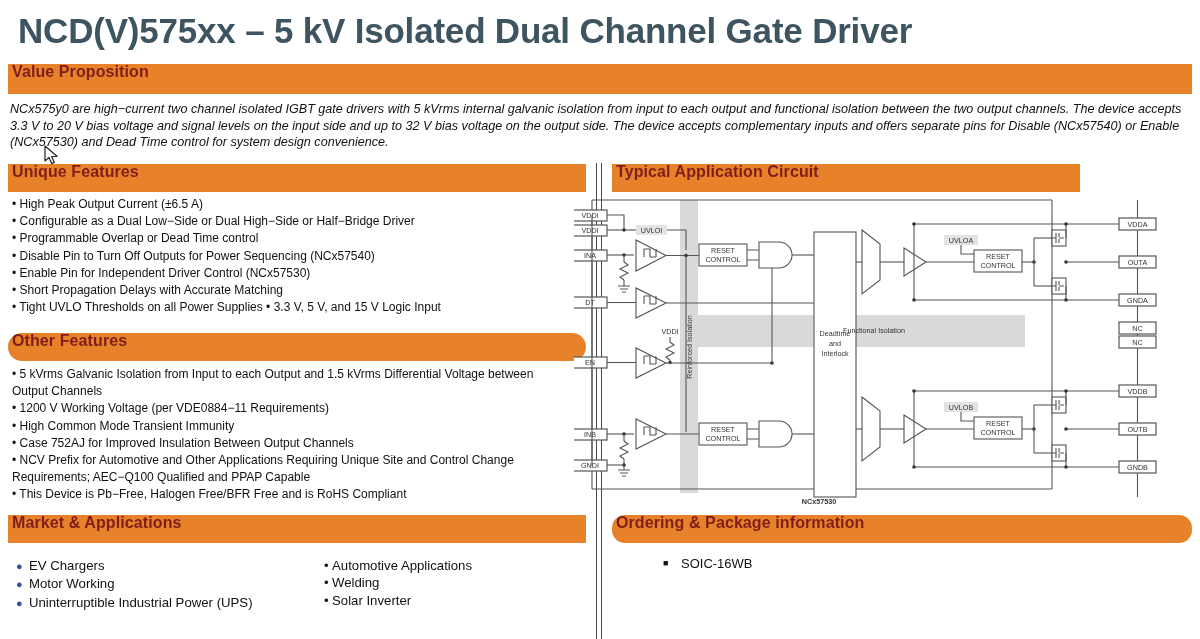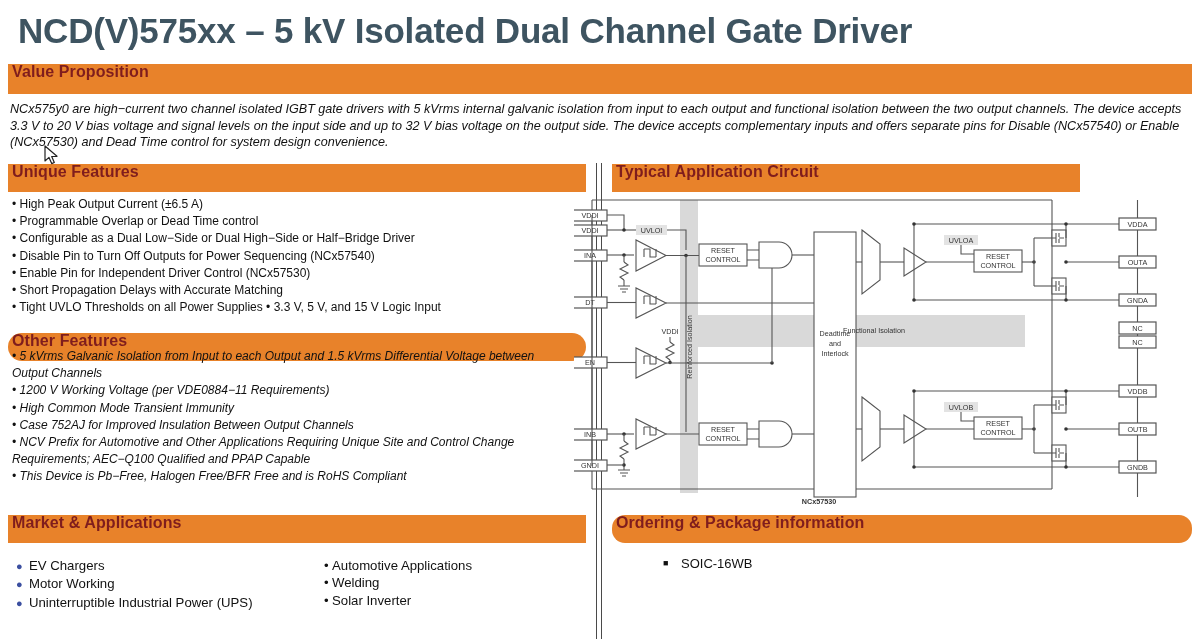--- a/index.html
+++ b/index.html
@@ -64,32 +64,32 @@
   <div class="bar" style="left:8px;top:64px;width:1184px;height:30px;">
     <span>Value Proposition</span>
   </div>
   <div class="body-text" style="left:10px;top:101px;width:1180px;">NCx575y0 are high−current two channel isolated IGBT gate drivers with 5 kVrms internal galvanic isolation from input to each output and functional isolation between the two output channels. The device accepts 3.3 V to 20 V bias voltage and signal levels on the input side and up to 32 V bias voltage on the output side. The device accepts complementary inputs and offers separate pins for Disable (NCx57540) or Enable (NCx57530) and Dead Time control for system design convenience.</div>
 
   <div class="bar" style="left:8px;top:164px;width:578px;height:28px;">
     <span>Unique Features</span>
   </div>
   <div class="bullets" style="left:12px;top:196px;width:576px;">
     <div class="li">• High Peak Output Current (±6.5 A)</div>
+    <div class="li">• Configurable as a Dual Low−Side or Dual High−Side or Half−Bridge Driver</div>
     <div class="li">• Programmable Overlap or Dead Time control</div>
-    <div class="li">• Configurable as a Dual Low−Side or Dual High−Side or Half−Bridge Driver</div>
     <div class="li">• Disable Pin to Turn Off Outputs for Power Sequencing (NCx57540)</div>
     <div class="li">• Enable Pin for Independent Driver Control (NCx57530)</div>
     <div class="li">• Short Propagation Delays with Accurate Matching</div>
     <div class="li">• Tight UVLO Thresholds on all Power Supplies • 3.3 V, 5 V, and 15 V Logic Input</div>
   </div>
 
   <div class="bar" style="left:8px;top:333px;width:578px;height:28px;border-radius:14px;">
     <span>Other Features</span>
   </div>
-  <div class="bullets" style="left:12px;top:348px;width:560px;font-style:italic;">
+  <div class="bullets" style="left:12px;top:366px;width:560px;">
     <div class="li wrap">• 5 kVrms Galvanic Isolation from Input to each Output and 1.5 kVrms Differential Voltage between Output Channels</div>
     <div class="li wrap">• 1200 V Working Voltage (per VDE0884−11 Requirements)</div>
     <div class="li wrap">• High Common Mode Transient Immunity</div>
     <div class="li wrap">• Case 752AJ for Improved Insulation Between Output Channels</div>
     <div class="li wrap">• NCV Prefix for Automotive and Other Applications Requiring Unique Site and Control Change Requirements; AEC−Q100 Qualified and PPAP Capable</div>
     <div class="li wrap">• This Device is Pb−Free, Halogen Free/BFR Free and is RoHS Compliant</div>
   </div>
 
   <div class="bar" style="left:8px;top:515px;width:578px;height:28px;">
     <span>Market &amp; Applications</span>

